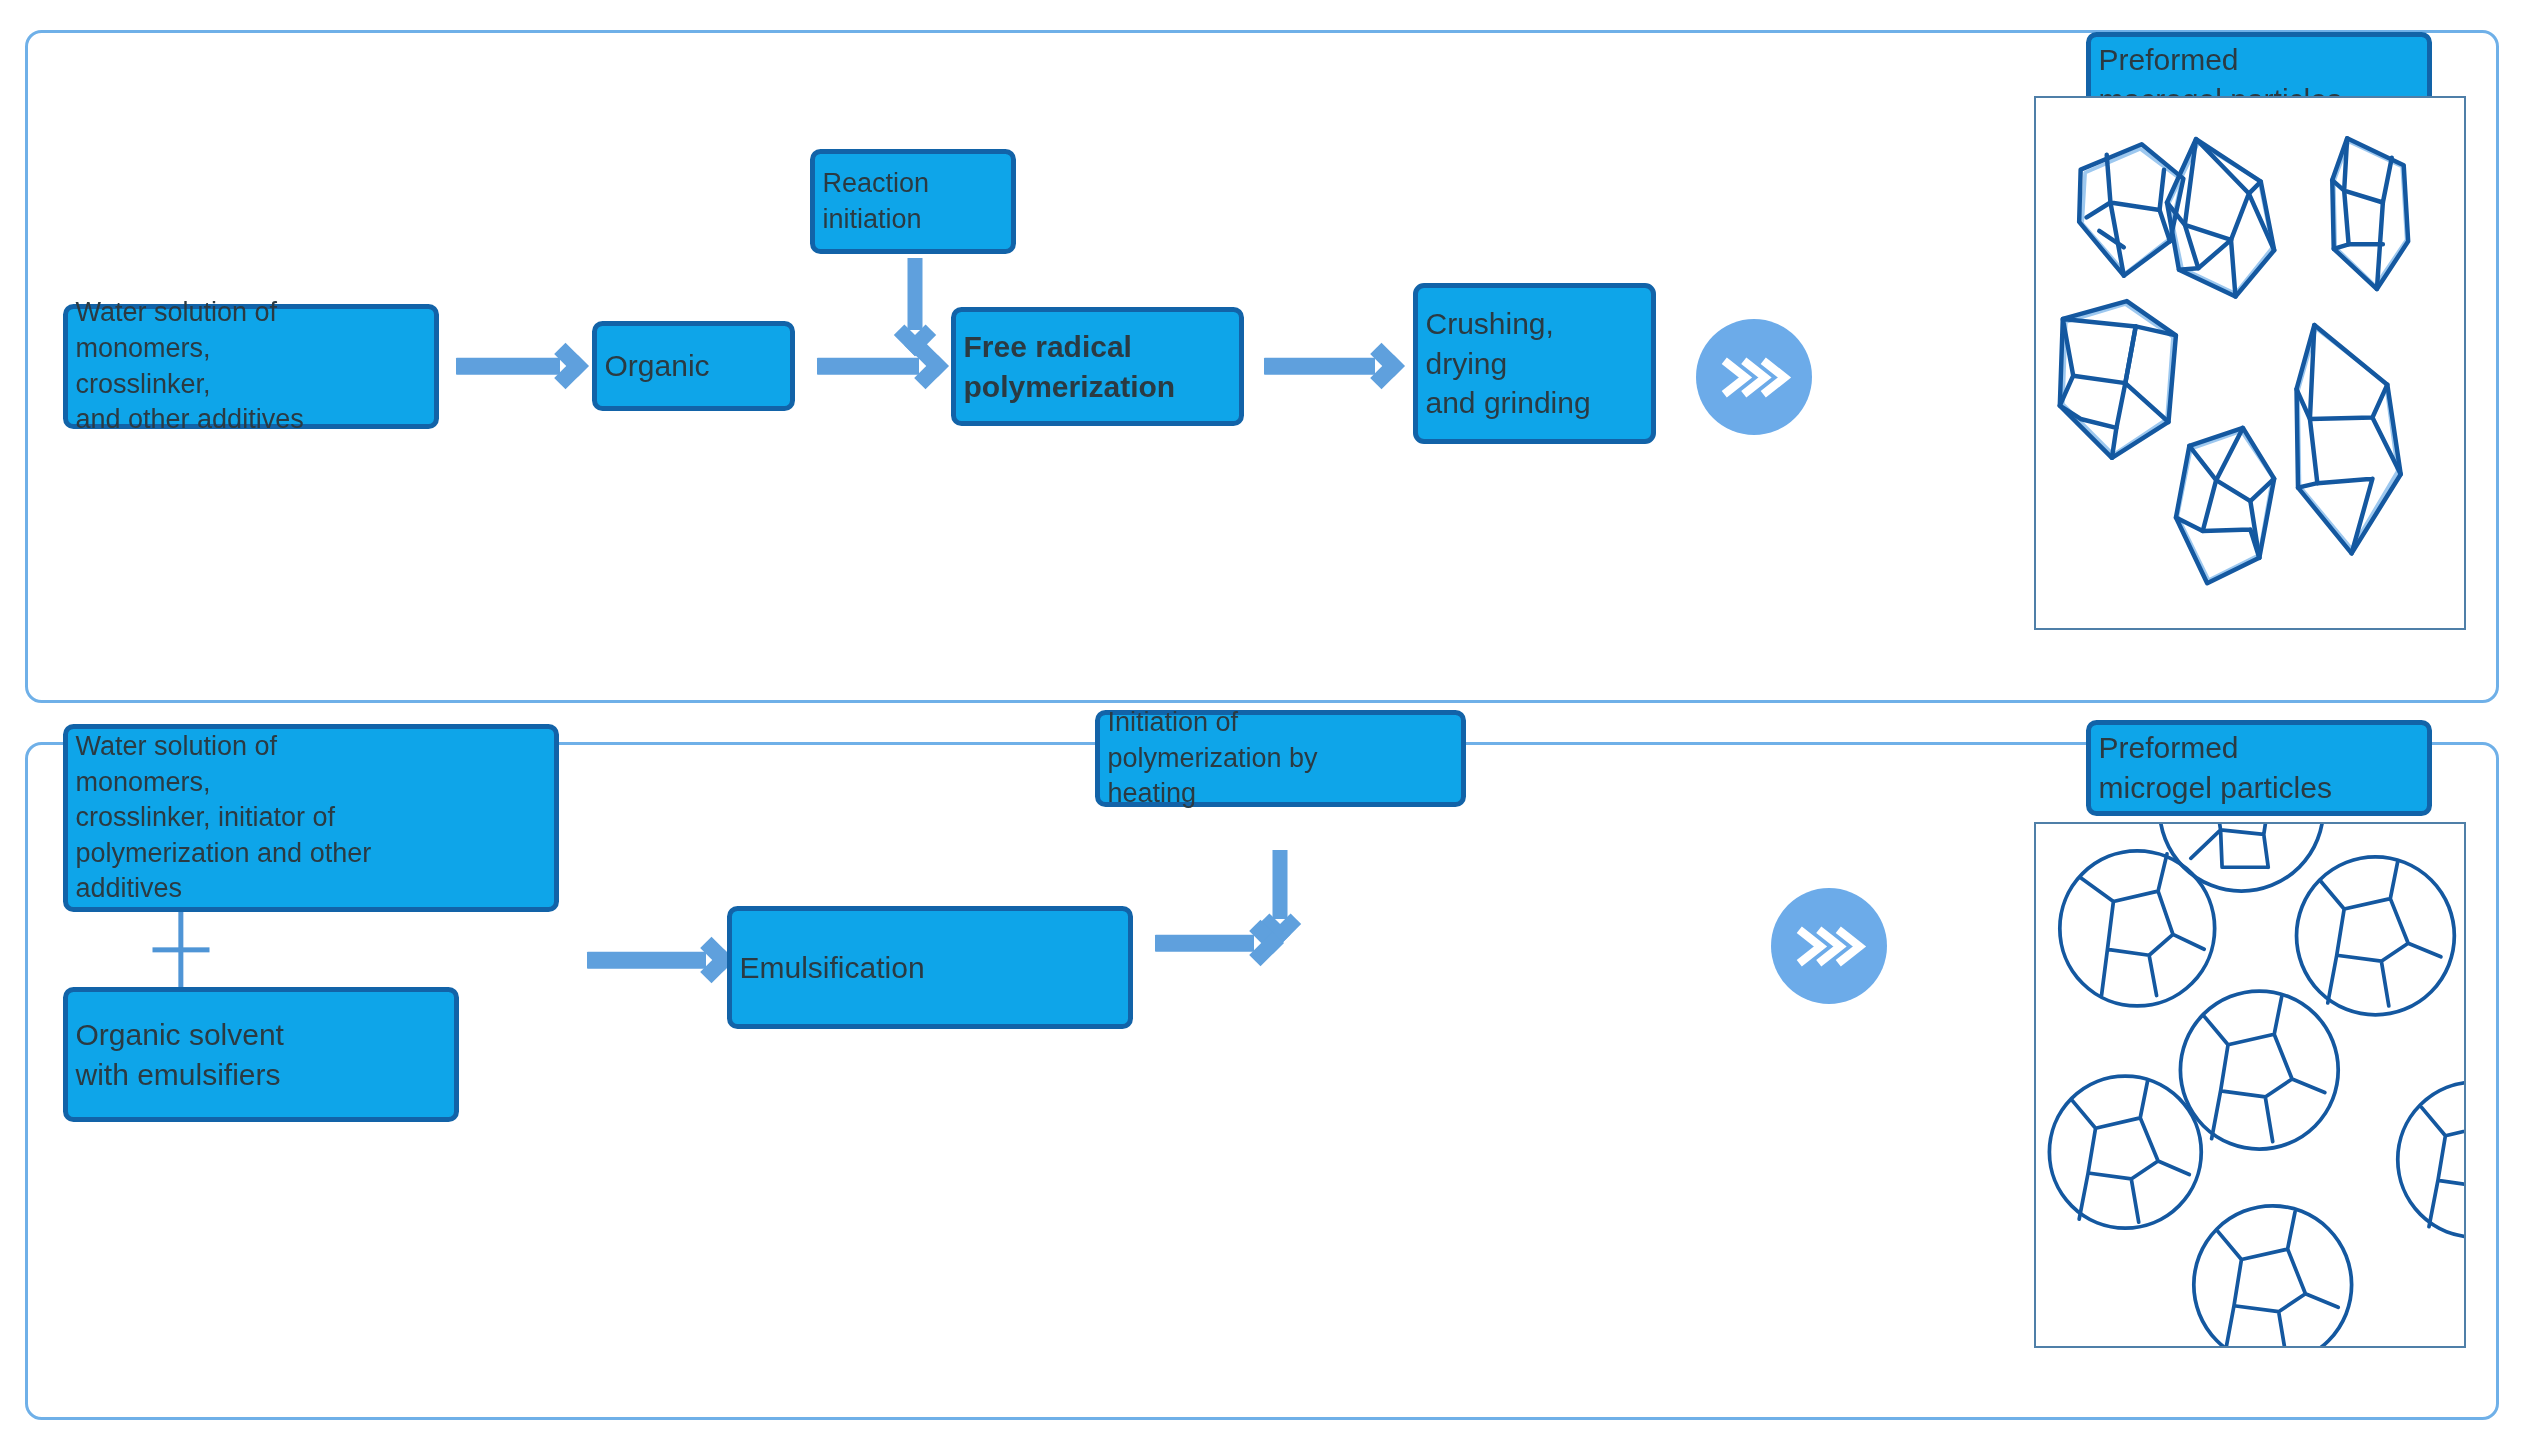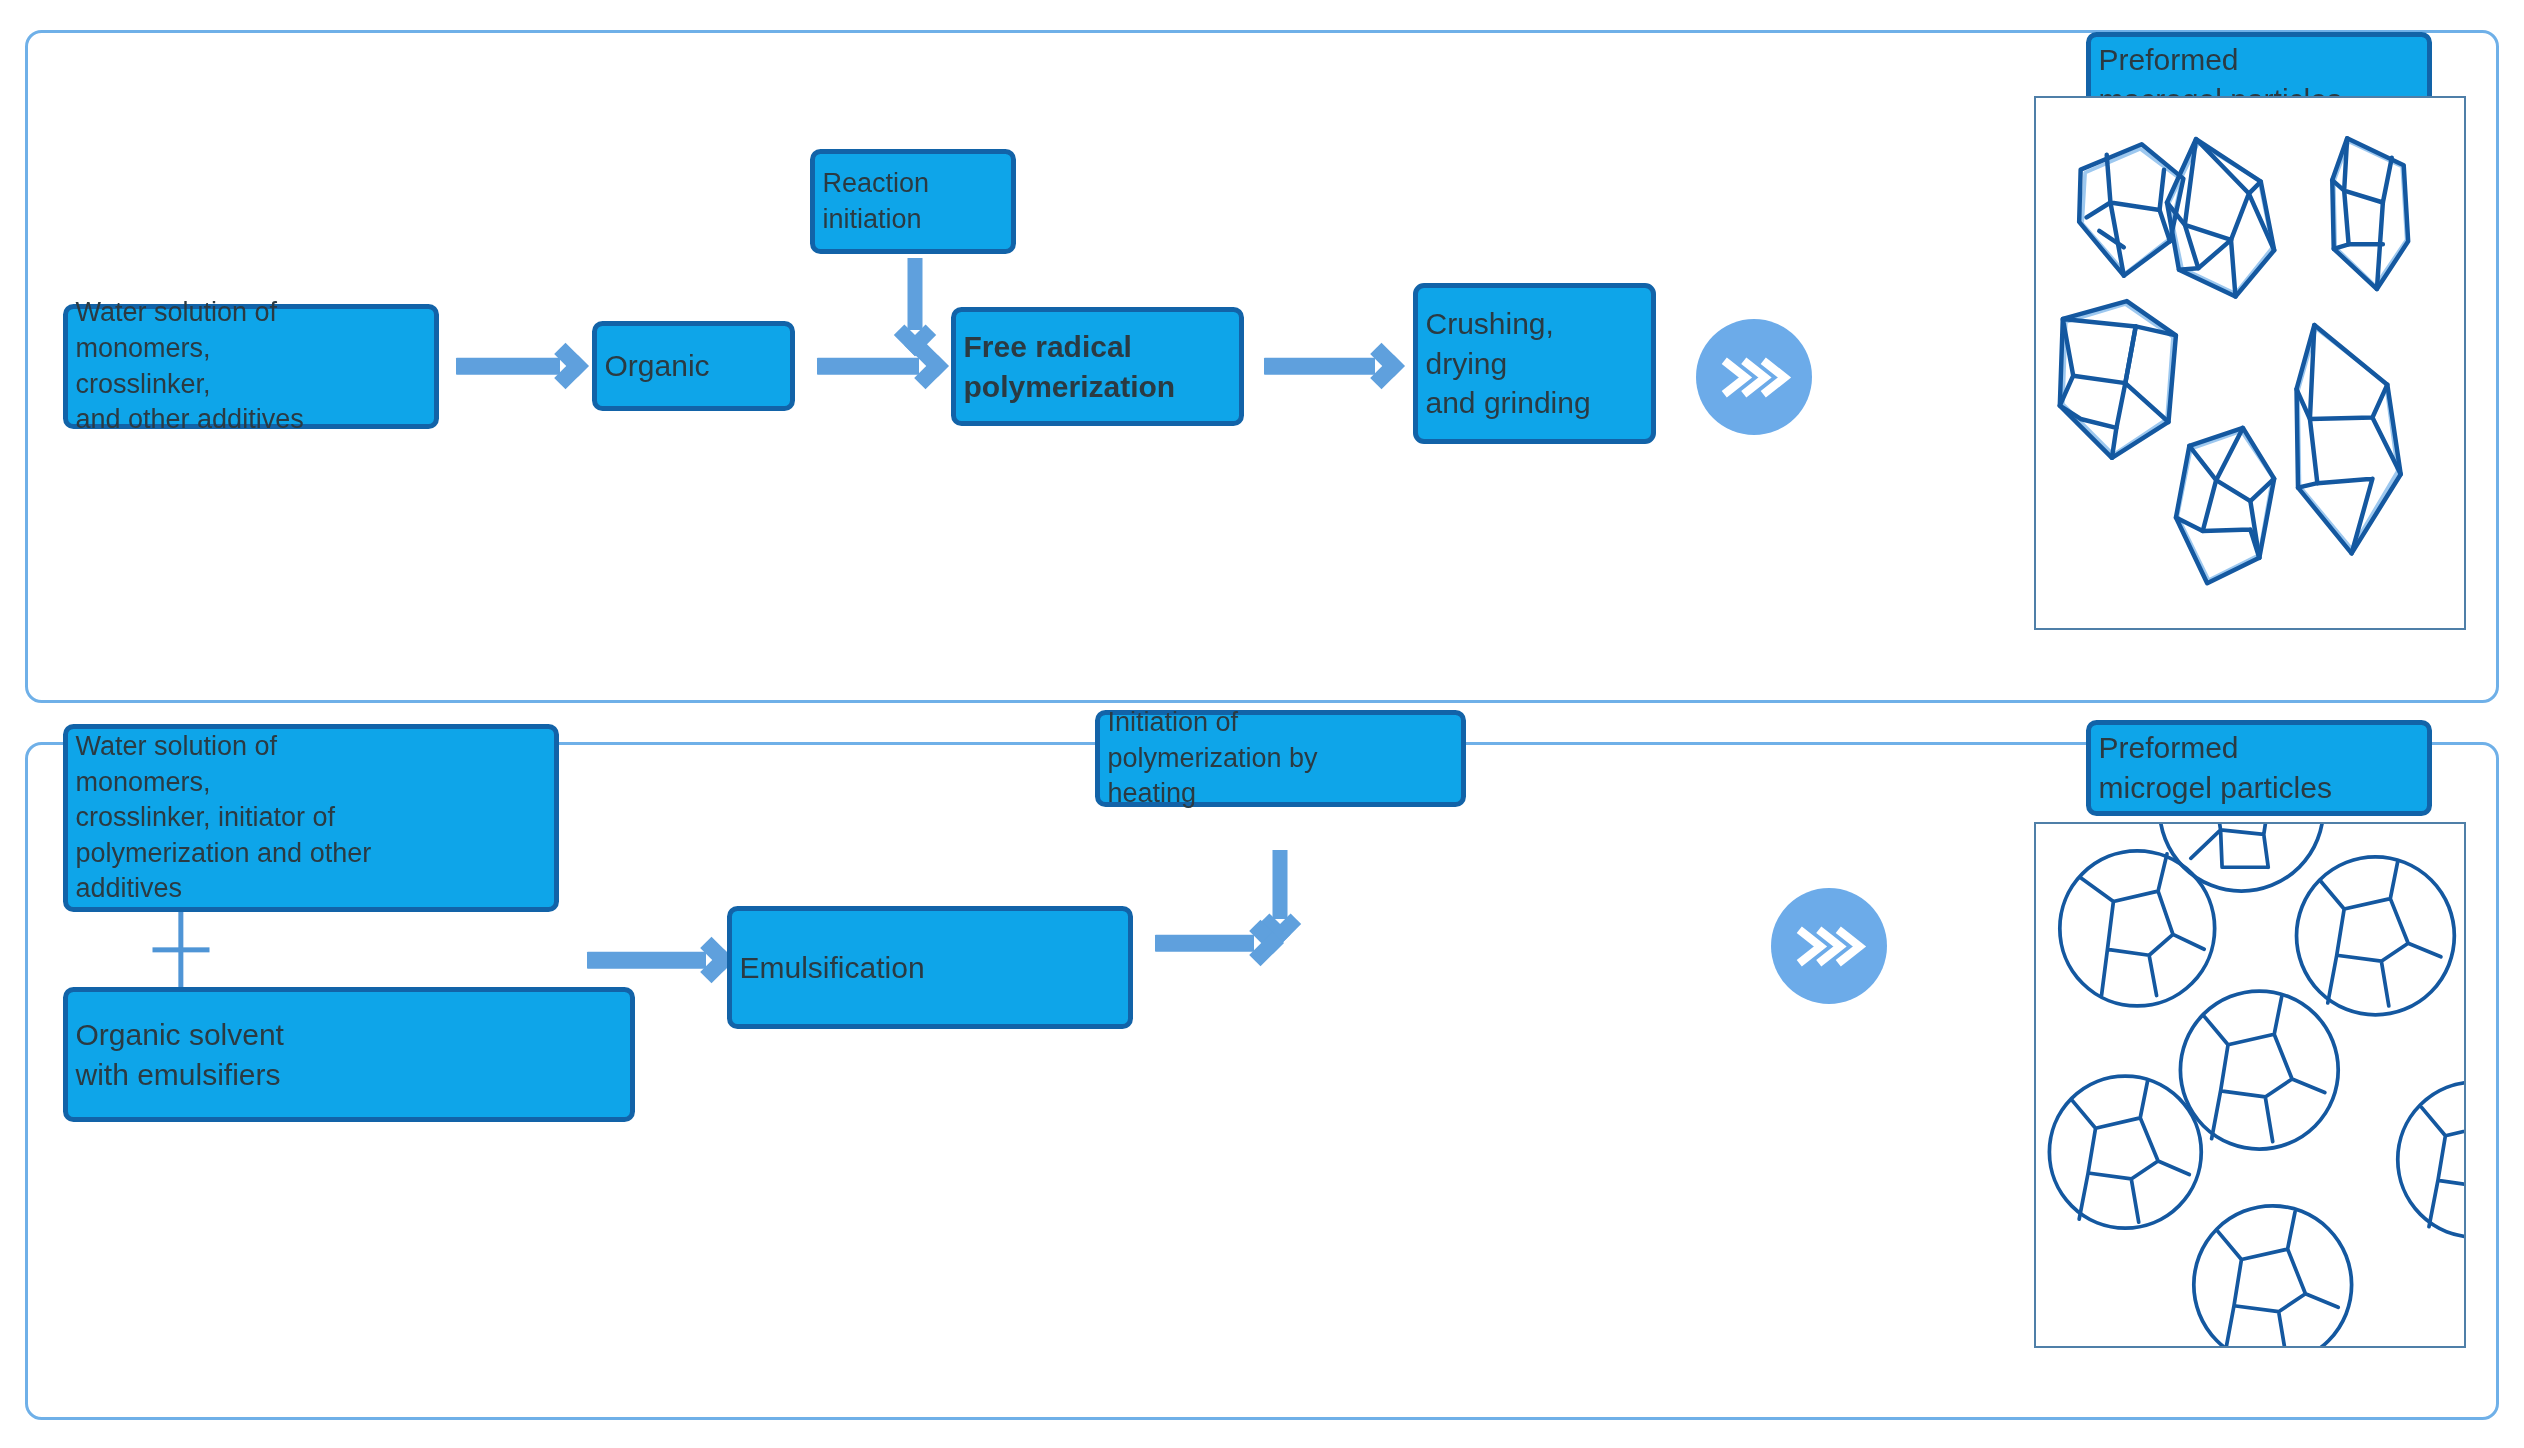--- a/index.html
+++ b/index.html
@@ -208,21 +208,21 @@
 crosslinker, initiator of
 polymerization and other
 additives</span>
   </div>
 
   <div class="plus-conn" style="left:123px;top:167px;width:60px;height:75px;">
     <div class="v"></div>
     <div class="h"></div>
   </div>
 
-  <div class="node t-30" style="left:35px;top:242px;width:572px;height:135px;">
+  <div class="node t-30" style="left:35px;top:242px;width:396px;height:135px;">
     <span>Organic solvent
 with emulsifiers</span>
   </div>
 
   <div class="arrow-h" style="left:559px;top:537px;width:141px;height:38px;transform:translateY(-341px);">
     <div class="shaft" style="width:119px;"></div>
     <div class="head"></div>
   </div>
 
   <div class="node t-30" style="left:699px;top:161px;width:406px;height:123px;">

